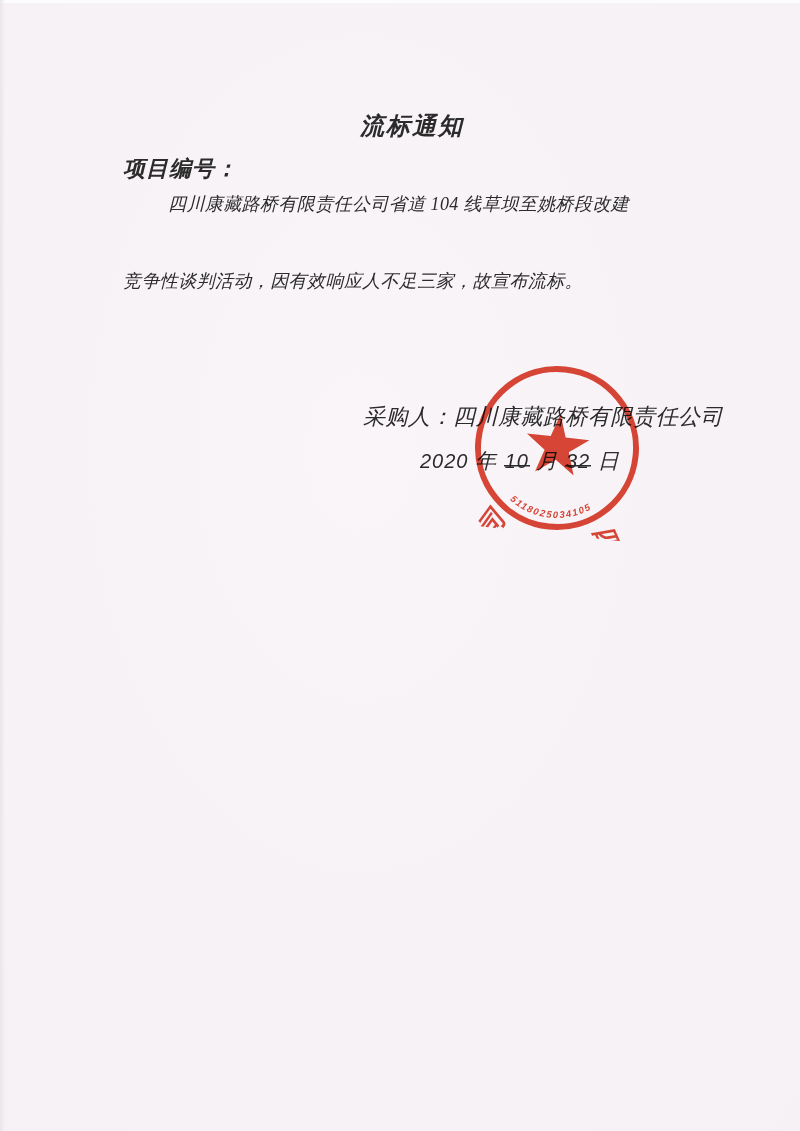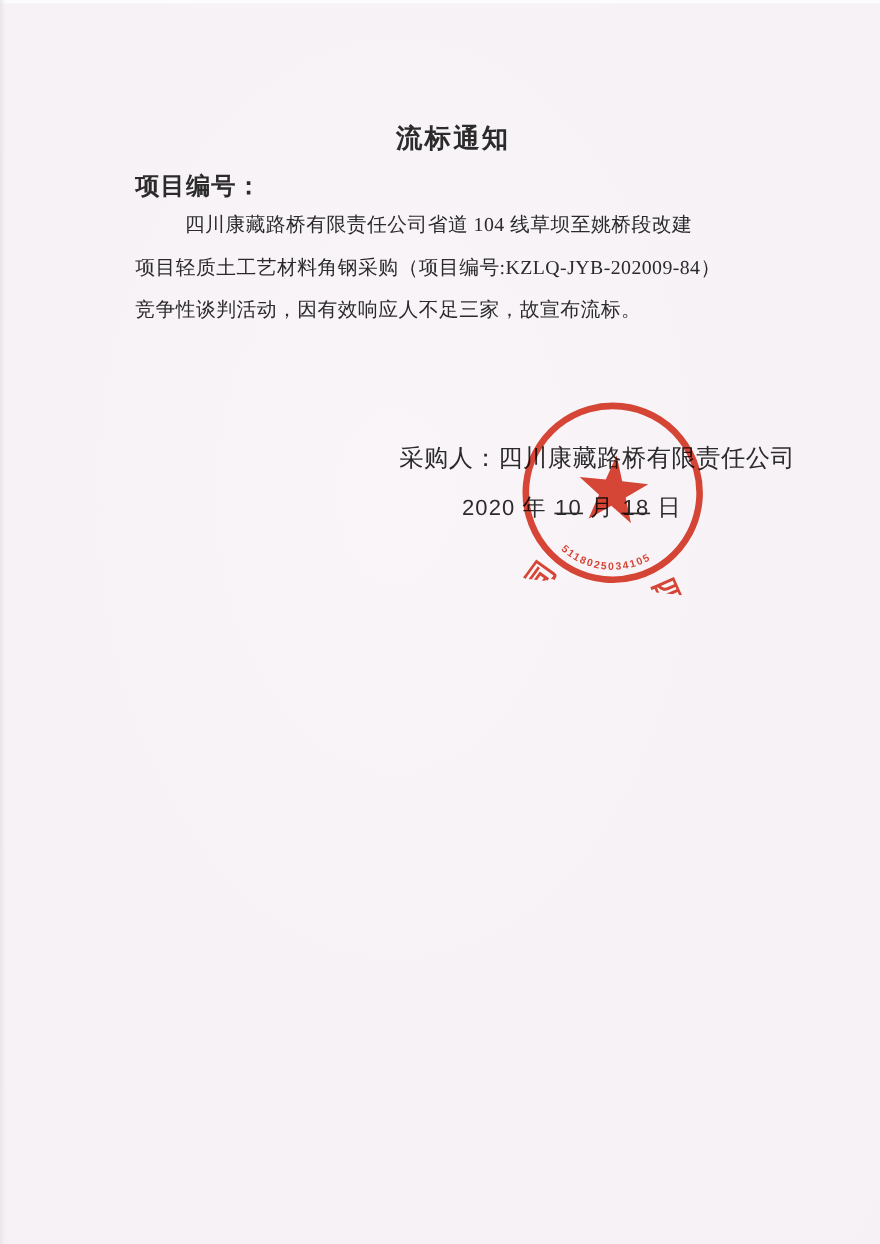--- a/index.html
+++ b/index.html
@@ -4,20 +4,21 @@
 <style>
   html,body { margin:0; padding:0; background:#ffffff; }
   .page {
     position:relative;
     width:800px; height:1131px;
     background:#f8f3f7;
     background-image: radial-gradient(ellipse at 45% 40%, #faf5f9 0%, #f7f2f6 60%, #f6f1f5 100%);
     overflow:hidden;
     font-family:"Liberation Serif","DejaVu Serif",serif;
     color:#2b2b2b;
+    font-style:italic;
   }
   .edge-top  { position:absolute; top:0; left:0; width:100%; height:3px; background:#fdfcfd; }
   .edge-left { position:absolute; top:0; left:0; width:5px; height:100%;
                background:linear-gradient(to right,#eae5ea,rgba(234,229,234,0)); }
 
   .doc-title {
     position:absolute; top:110px; left:0; width:800px;
     text-align:center; text-indent:24px;
     font-size:24px; font-weight:bold; letter-spacing:2px;
   }
@@ -63,31 +64,30 @@
 
 <div class="page">
   <div class="edge-top"></div>
   <div class="edge-left"></div>
 
   <div class="doc-title">流标通知</div>
 
   <div class="greeting">项目编号：</div>
 
   <div class="body-line l1">四川康藏路桥有限责任公司省道 104 线草坝至姚桥段改建</div>
-  <div class="body-line l2">项目轻质土工艺材料角钢采购（项目编号:KZLQ-JYB-202009-84）</div>
   <div class="body-line l3">竞争性谈判活动，因有效响应人不足三家，故宣布流标。</div>
 
   <div class="signature">采购人：四川康藏路桥有限责任公司</div>
 
   <div class="date-line">
     <span>2020</span>
     <span class="unit">年</span>
     <span class="field-num">10</span>
     <span class="unit">月</span>
-    <span class="field-num">18</span>
+    <span class="field-num">32</span>
     <span class="unit">日</span>
   </div>
 
   <svg class="seal" viewBox="0 0 172 172" xmlns="http://www.w3.org/2000/svg">
     <defs>
       <path id="arcTop" d="M 86 144 A 58 58 0 1 1 85.95 144" fill="none"></path>
       <path id="arcBottom" d="M 16 86 A 70 70 0 0 0 156 86" fill="none"></path>
     </defs>
     <circle cx="86" cy="86" r="79" fill="none" stroke-width="6" stroke="#d93a27"></circle>
     <text class="arc-name" fill="#d93a27">

